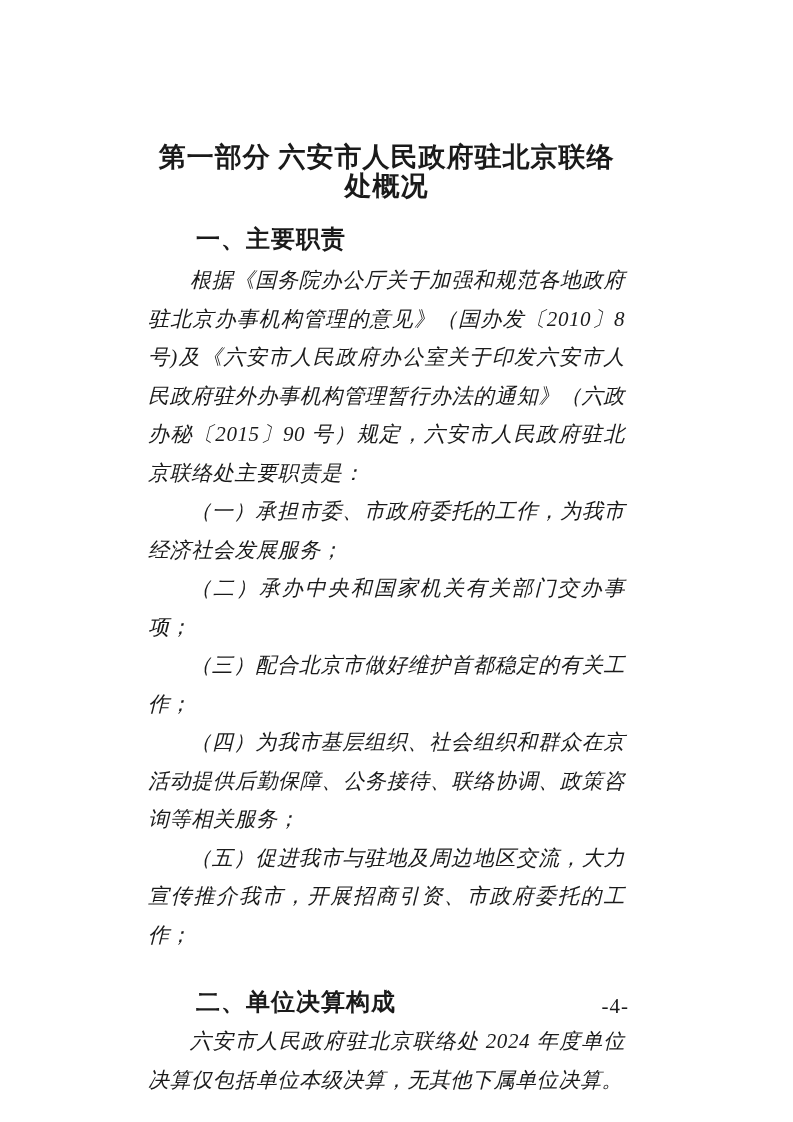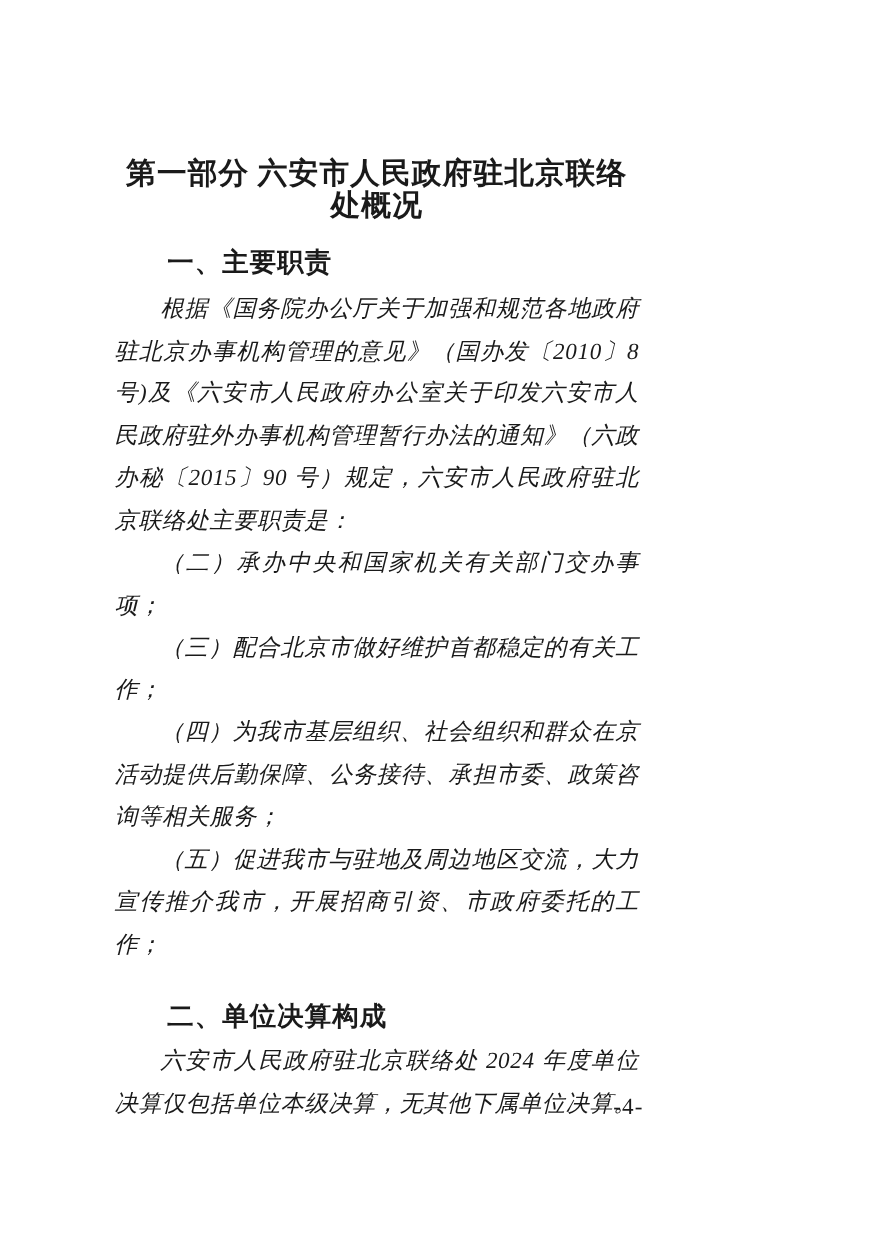--- a/index.html
+++ b/index.html
@@ -9,20 +9,21 @@
   }
   .page {
     position: relative;
     width: 685px;
     height: 1122px;
     background: #ffffff;
     color: #1a1a1a;
     font-family: "Liberation Serif", "DejaVu Serif", serif;
     overflow: hidden;
     box-sizing: border-box;
+    margin-left: 44px;
   }
   .content {
     padding: 0 104px;
   }
   .doc-title {
     margin: 0;
     padding-top: 143px;
     text-align: center;
     font-size: 27px;
     line-height: 29px;
@@ -76,23 +77,24 @@
 
 <div class="page">
   <div class="content">
 
     <h1 class="doc-title">第一部分 六安市人民政府驻北京联络处概况</h1>
 
     <section>
       <h2 class="sec-heading first">一、主要职责</h2>
       <div class="body-text">
           <p>根据《国务院办公厅关于加强和规范各地政府驻北京办事机构管理的意见》（国办发〔2010〕8 号)及《六安市人民政府办公室关于印发六安市人民政府驻外办事机构管理暂行办法的通知》（六政办秘〔2015〕90 号）规定，六安市人民政府驻北京联络处主要职责是：</p>
+          <p>（一）承担市委、市政府委托的工作，为我市经济社会发展服务；</p>
           <p>（二）承办中央和国家机关有关部门交办事项；</p>
           <p>（三）配合北京市做好维护首都稳定的有关工作；</p>
-          <p>（四）为我市基层组织、社会组织和群众在京活动提供后勤保障、公务接待、承担市委、政策咨询等相关服务；</p>
+          <p>（四）为我市基层组织、社会组织和群众在京活动提供后勤保障、公务接待、联络协调、政策咨询等相关服务；</p>
           <p>（五）促进我市与驻地及周边地区交流，大力宣传推介我市，开展招商引资、市政府委托的工作；</p>
         </div>
     </section>
 
     <section>
       <h2 class="sec-heading second">二、单位决算构成</h2>
       <div class="body-text second">
           <p>六安市人民政府驻北京联络处 2024 年度单位决算仅包括单位本级决算，无其他下属单位决算。</p>
         </div>
     </section>

